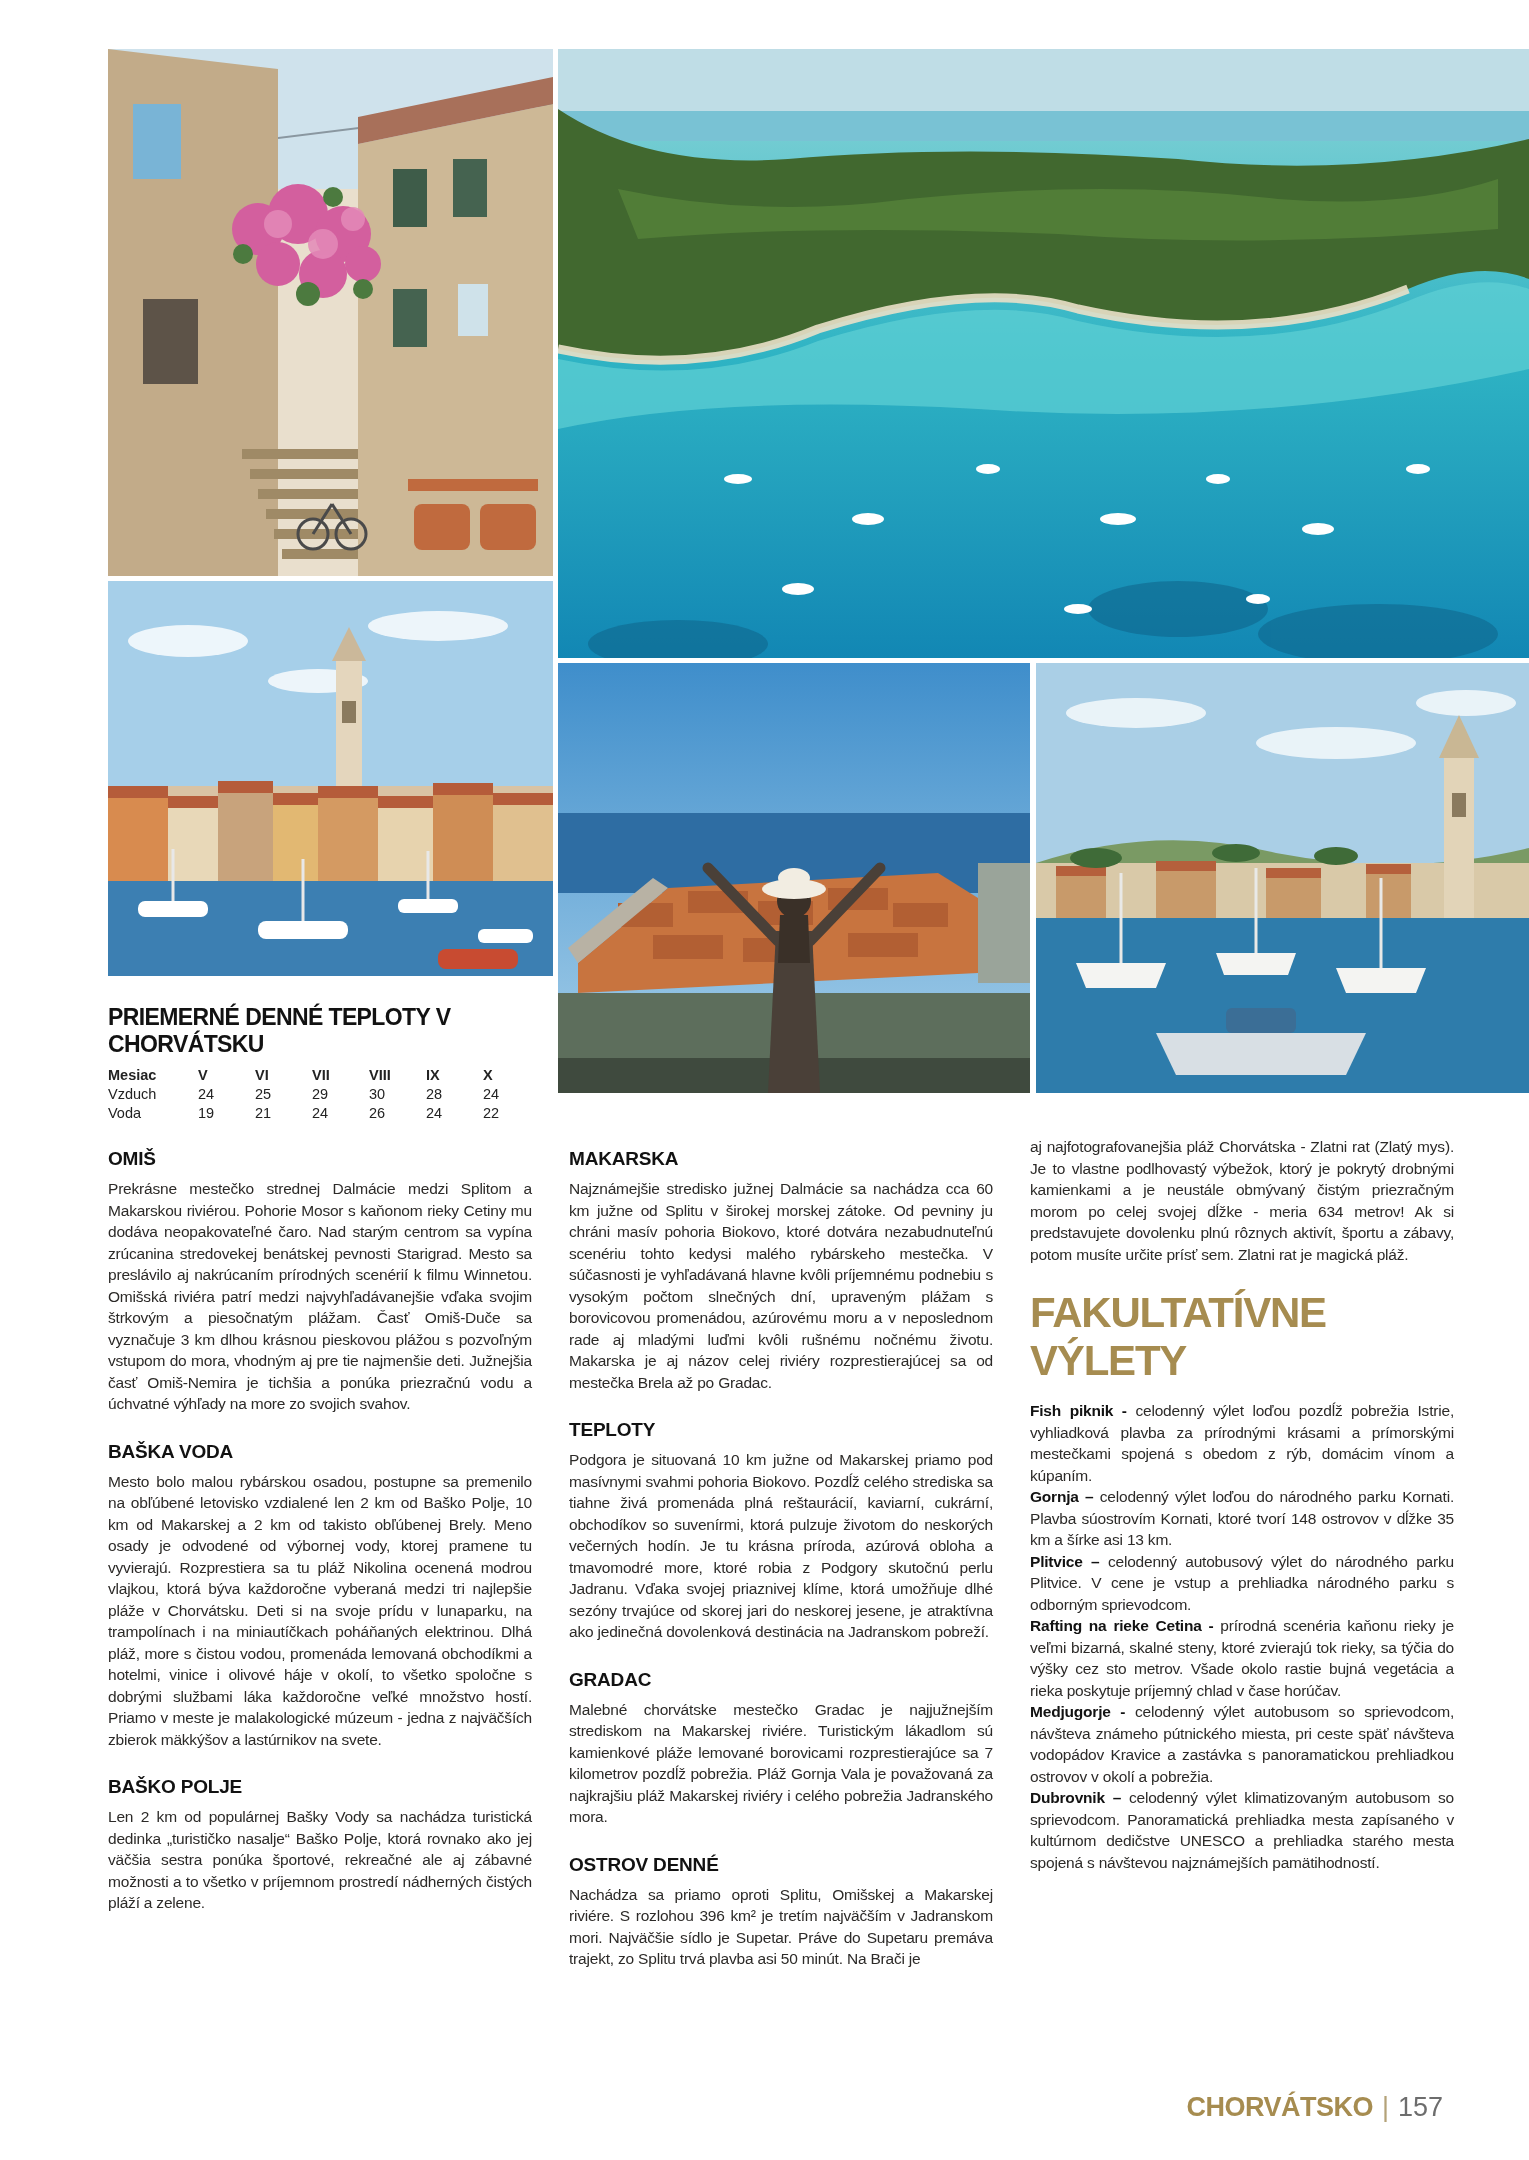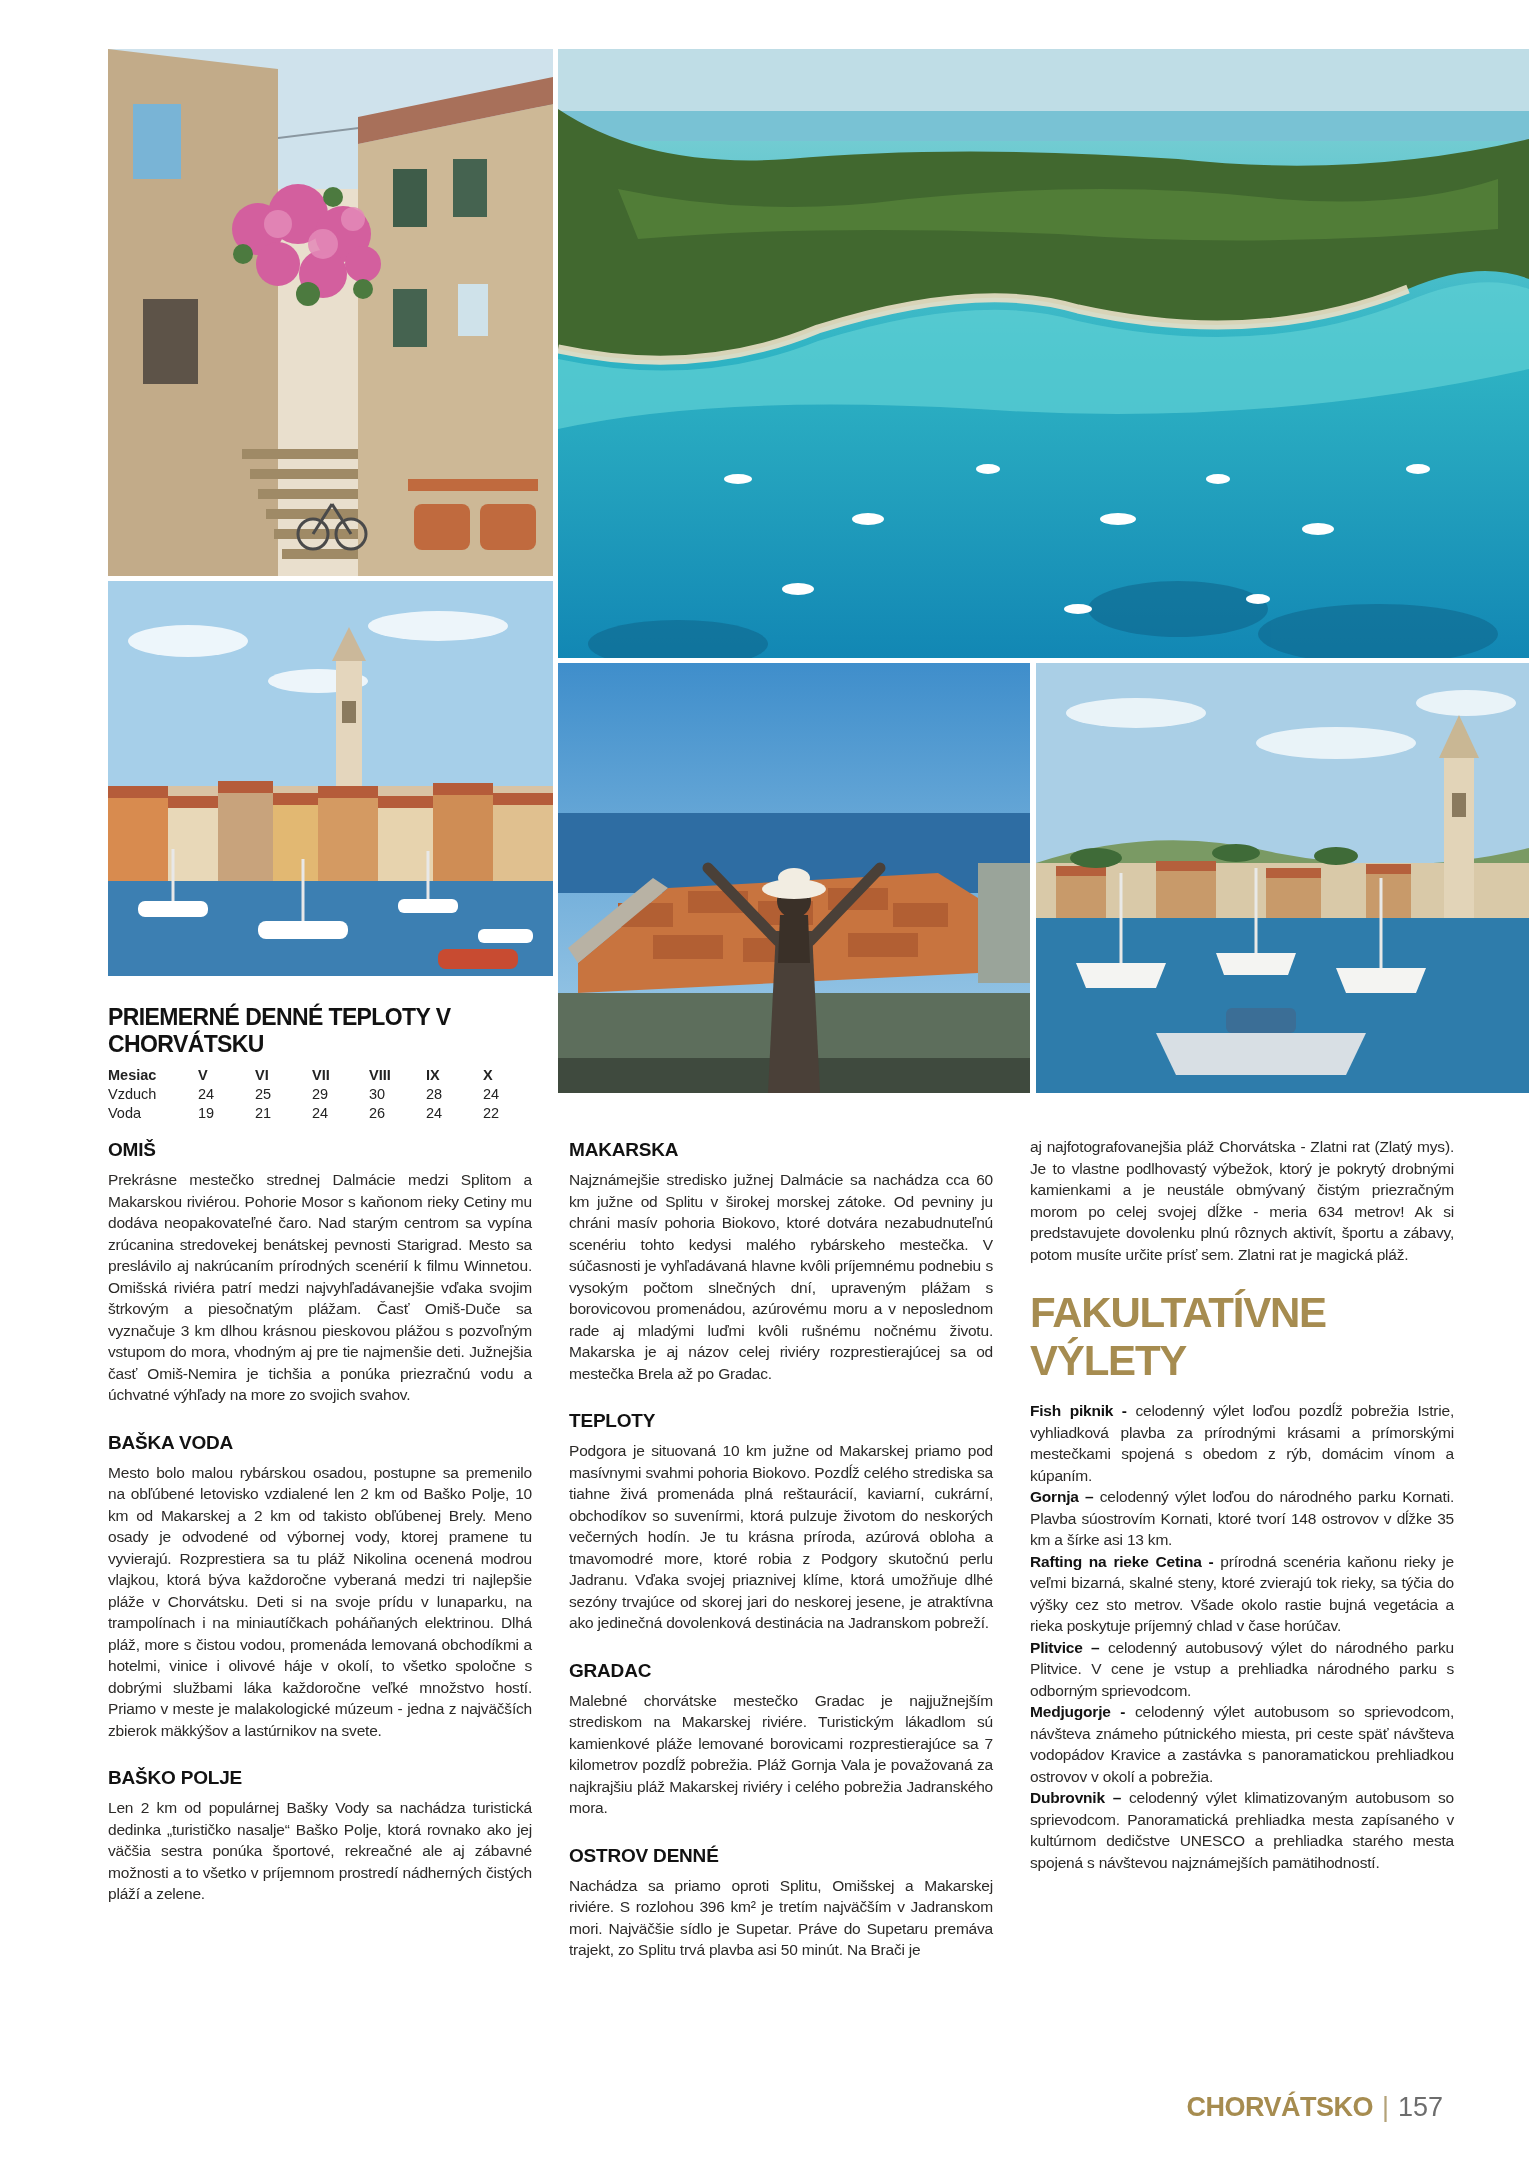--- a/index.html
+++ b/index.html
@@ -15,21 +15,21 @@
 
   .temp-table{position:absolute;left:108px;top:1004px;width:432px;}
   .temp-title{font-size:23px;font-weight:bold;color:#121212;letter-spacing:-0.6px;margin:0 0 8px 0;}
   .trow{display:grid;grid-template-columns:90px repeat(6,57px);line-height:19px;}
   .trow.head{font-weight:bold;}
   .tcell{font-size:14.5px;color:#232323;}
 
   .columns{position:absolute;left:108px;top:1136px;display:flex;gap:37px;}
   .textcol{width:424px;}
   .sec-heading{font-size:19px;font-weight:bold;color:#121212;letter-spacing:-0.2px;margin:26px 0 8px 0;}
-  .textcol .sec-heading:first-child{margin-top:3px;}
+  .textcol .sec-heading:first-child{margin-top:12px;}
   p.body{font-size:15.5px;line-height:21.5px;text-align:justify;margin:0;letter-spacing:-0.2px;color:#2c2a28;}
   .gold-heading{font-size:42px;font-weight:bold;letter-spacing:-1.2px;color:#a68c50;margin:24px 0 15px 0;}
   p.entry b{color:#121212;}
 
   .footer{position:absolute;top:2092px;right:86px;white-space:nowrap;}
   .f-region{font-size:27px;font-weight:bold;color:#a68c50;letter-spacing:-0.5px;}
   .f-sep{font-size:27px;font-weight:normal;color:#b4a278;margin:0 9px;}
   .f-num{font-size:27px;font-weight:normal;color:#6d6d6d;}
 </style>
 </head>
@@ -309,22 +309,22 @@
         <div class="sec-heading">GRADAC</div>
         <p class="body">Malebné chorvátske mestečko Gradac je najjužnejším strediskom na Makarskej riviére. Turistickým lákadlom sú kamienkové pláže lemované borovicami rozprestierajúce sa 7 kilometrov pozdĺž pobrežia. Pláž Gornja Vala je považovaná za najkrajšiu pláž Makarskej riviéry i celého pobrežia Jadranského mora.</p>
         <div class="sec-heading">OSTROV DENNÉ</div>
         <p class="body">Nachádza sa priamo oproti Splitu, Omišskej a Makarskej riviére. S rozlohou 396 km² je tretím najväčším v Jadranskom mori. Najväčšie sídlo je Supetar. Práve do Supetaru premáva trajekt, zo Splitu trvá plavba asi 50 minút.  Na Brači je</p>
       </div>
     <div class="textcol">
         <p class="body">aj najfotografovanejšia pláž Chorvátska - Zlatni rat (Zlatý mys). Je to vlastne podlhovastý výbežok, ktorý je pokrytý drobnými kamienkami a je neustále obmývaný čistým priezračným morom po celej svojej dĺžke - meria 634 metrov! Ak si predstavujete dovolenku plnú rôznych aktivít, športu a zábavy, potom musíte určite prísť sem. Zlatni rat je magická pláž.</p>
         <div class="gold-heading">FAKULTATÍVNE VÝLETY</div>
         <p class="body entry"><b>Fish piknik - </b>celodenný výlet loďou pozdĺž pobrežia Istrie, vyhliadková plavba za prírodnými krásami a prímorskými mestečkami spojená s obedom z rýb, domácim vínom a kúpaním.</p>
         <p class="body entry"><b>Gornja – </b>celodenný výlet loďou do národného parku Kornati. Plavba súostrovím Kornati, ktoré tvorí 148 ostrovov v dĺžke 35 km a šírke asi 13 km.</p>
+        <p class="body entry"><b>Plitvice – </b>celodenný autobusový výlet do národného parku Plitvice. V cene je vstup a prehliadka národného parku s odborným sprievodcom.</p>
         <p class="body entry"><b>Rafting na rieke Cetina - </b>prírodná scenéria kaňonu rieky je veľmi bizarná, skalné steny, ktoré zvierajú tok rieky, sa týčia do výšky cez sto metrov. Všade okolo rastie bujná vegetácia a rieka poskytuje príjemný chlad v čase horúčav.</p>
-        <p class="body entry"><b>Plitvice – </b>celodenný autobusový výlet do národného parku Plitvice. V cene je vstup a prehliadka národného parku s odborným sprievodcom.</p>
         <p class="body entry"><b>Medjugorje - </b>celodenný výlet autobusom so sprievodcom, návšteva známeho pútnického miesta, pri ceste späť návšteva vodopádov Kravice a zastávka s panoramatickou prehliadkou ostrovov v okolí a pobrežia.</p>
         <p class="body entry"><b>Dubrovnik – </b>celodenný výlet klimatizovaným autobusom so sprievodcom. Panoramatická prehliadka mesta zapísaného v kultúrnom dedičstve UNESCO a prehliadka starého mesta spojená s návštevou najznámejších pamätihodností.</p>
       </div>
   </div>
 
   <div class="footer">
     <span class="f-region">CHORVÁTSKO</span><span class="f-sep">|</span><span class="f-num">157</span>
   </div>
 
 </div>

